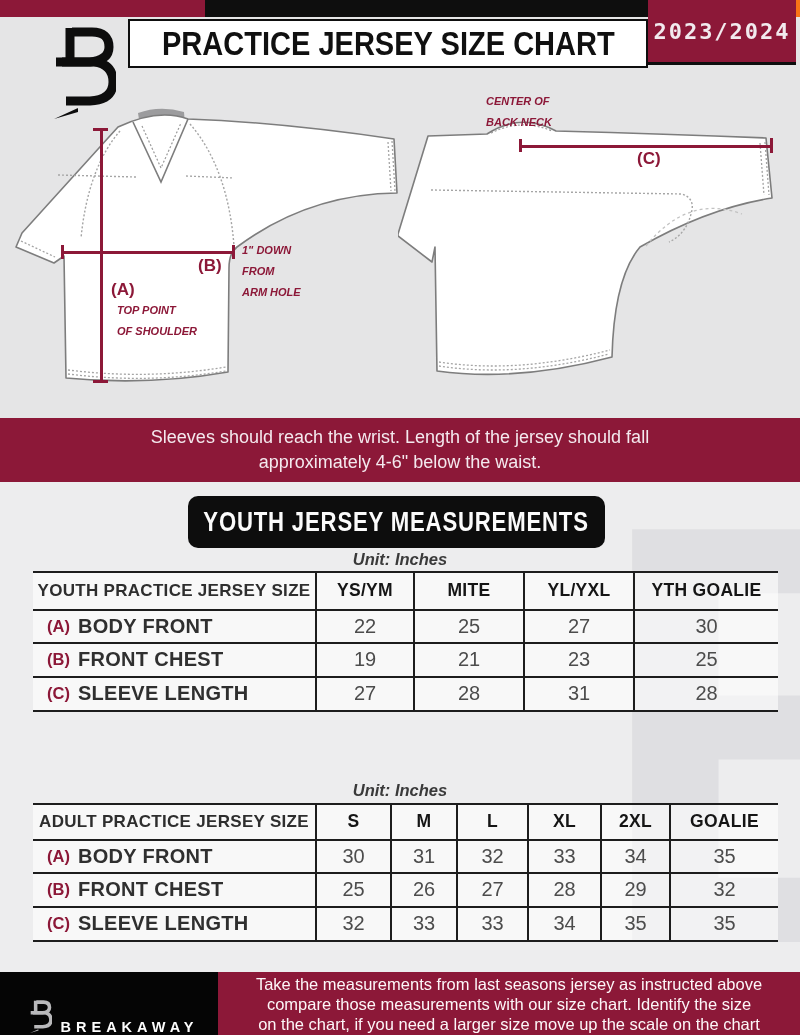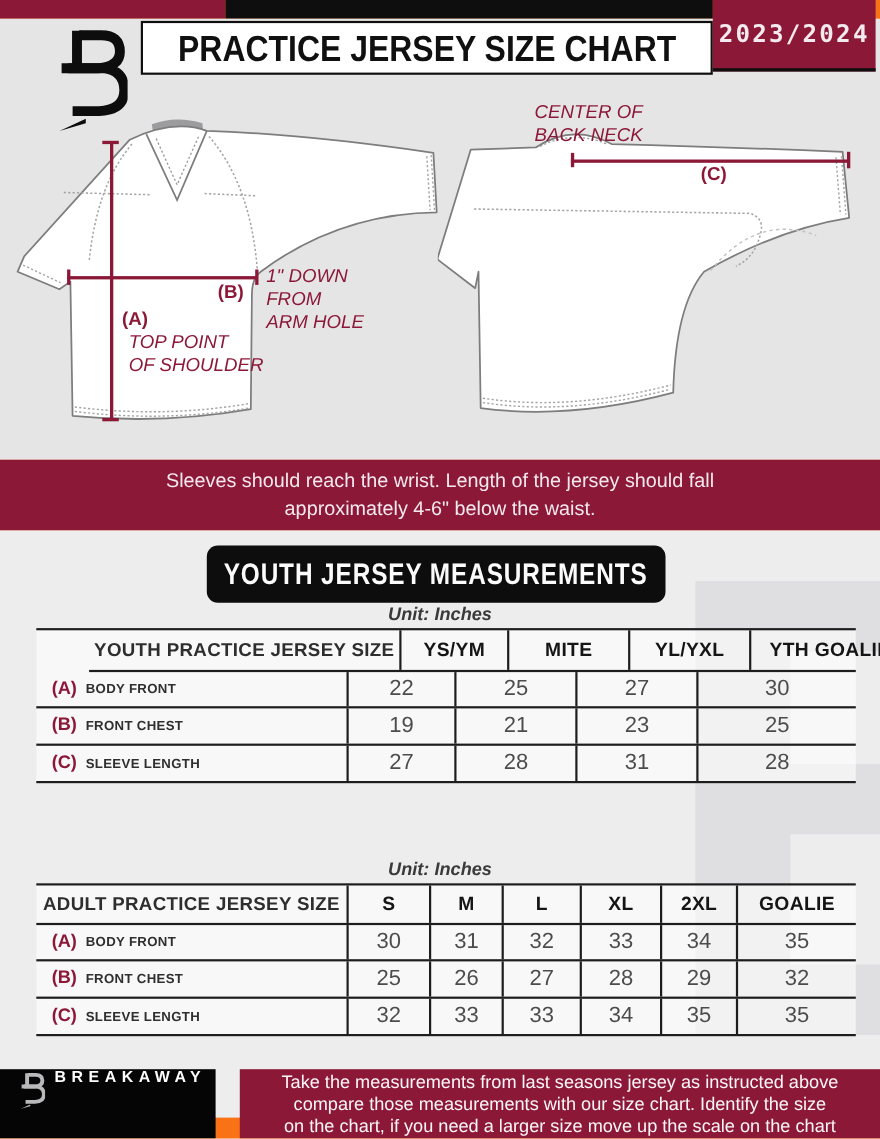--- a/index.html
+++ b/index.html
@@ -23,21 +23,21 @@
   .logo-main { position:absolute; left:26px; top:20px; z-index:5; }
 
   
   .jersey { position:absolute; z-index:2; }
   .front-jersey { left:8px; top:106px; }
   .back-jersey  { left:398px; top:98px; }
 
   .anno { position:absolute; color:#8c1838; z-index:4; }
   .anno-line { position:absolute; background:#8c1838; z-index:4; }
   .anno-key { font-weight:800; font-size:17px; font-style:normal; }
-  .anno-note { font-style:italic; font-weight:400; font-size:17px; line-height:21px; white-space:pre-line; }
+  .anno-note { font-style:italic; font-weight:700; font-size:11px; line-height:21px; white-space:pre-line; }
 
   
   .notice { position:absolute; left:0; top:418px; width:800px; height:64px; background:#8c1838;
             display:flex; flex-direction:column; align-items:center; justify-content:center; z-index:3; }
   .notice div { color:#f4e9ee; font-size:18px; line-height:25px; }
 
   
   .lower { position:absolute; left:0; top:482px; width:800px; height:534px; background:#ededee; overflow:hidden; }
   .watermark { position:absolute; left:592px; top:18px; font-size:600px; line-height:.78; font-weight:700;
                color:#dfdfe2; z-index:0; }
@@ -53,26 +53,26 @@
                 border-top:2.5px solid #1d1d1d; z-index:2; }
   .t-row { display:grid; border-bottom:2.5px solid #1d1d1d; }
   .youth-cols { grid-template-columns:282px 98px 110px 110px 145px; }
   .adult-cols { grid-template-columns:282px 75px 66px 71px 73px 69px 109px; }
   .t-cell { display:flex; align-items:center; justify-content:center; border-left:2px solid #1d1d1d; }
   .t-cell.first { border-left:none; justify-content:flex-start; padding-left:14px; }
   .t-head-first { font-size:17px; font-weight:600; color:#2e2e2e; letter-spacing:.3px;
                   justify-content:center !important; padding-left:0 !important; }
   .t-head-size { font-size:17.5px; font-weight:700; color:#151515; letter-spacing:.3px; }
   .t-key { color:#8c1838; font-weight:800; font-size:16.5px; margin-right:8px; }
-  .t-label { color:#2f2f2f; font-weight:600; font-size:12px; letter-spacing:.3px; }
+  .t-label { color:#2f2f2f; font-weight:600; font-size:20px; letter-spacing:.3px; }
   .t-val { color:#4c4c4c; font-size:20px; font-weight:400; }
 
   
-  .footer-black { position:absolute; left:0; top:972px; width:196px; height:63px; background:#050505;
-                  display:flex; align-items:flex-start; justify-content:center; z-index:5; }
+  .footer-black { position:absolute; left:0; top:972px; width:218px; height:63px; background:#050505;
+                  display:flex; align-items:flex-end; justify-content:center; z-index:5; }
   .footer-brand { color:#fdfdfd; font-weight:700; font-size:14.5px; letter-spacing:5px; margin-left:9px; }
   .footer-maroon { position:absolute; left:218px; top:972px; width:582px; height:63px; background:#8c1838;
                    display:flex; flex-direction:column; align-items:center; justify-content:center; z-index:5; }
   .footer-maroon div { color:#fdf6f8; font-size:16.5px; line-height:20px; white-space:nowrap; }
 
   svg { display:block; }
 </style>
 </head>
 <body>
 
@@ -189,21 +189,21 @@
 
   <div class="lower">
     <div class="watermark">B</div>
 
     <div class="section-banner" style="top:14px;">
       <div class="banner-text">YOUTH JERSEY MEASUREMENTS</div>
     </div>
     <div class="unit-line" style="top:68px;">Unit: Inches</div>
 
     <div class="size-table" style="top:89px;">
-      <div class="t-row youth-cols" style="height:37.5px;margin-left:48px;">
+      <div class="t-row youth-cols" style="height:37.5px;">
         <div class="t-cell first t-head-first">YOUTH PRACTICE JERSEY SIZE</div>
         <div class="t-cell t-head-size">YS/YM</div>
         <div class="t-cell t-head-size">MITE</div>
         <div class="t-cell t-head-size">YL/YXL</div>
         <div class="t-cell t-head-size">YTH GOALIE</div>
       </div>
       <div class="t-row youth-cols" style="height:33.5px;">
         <div class="t-cell first">
           <span class="t-key">(A)</span>
           <span class="t-label">BODY FRONT</span>

